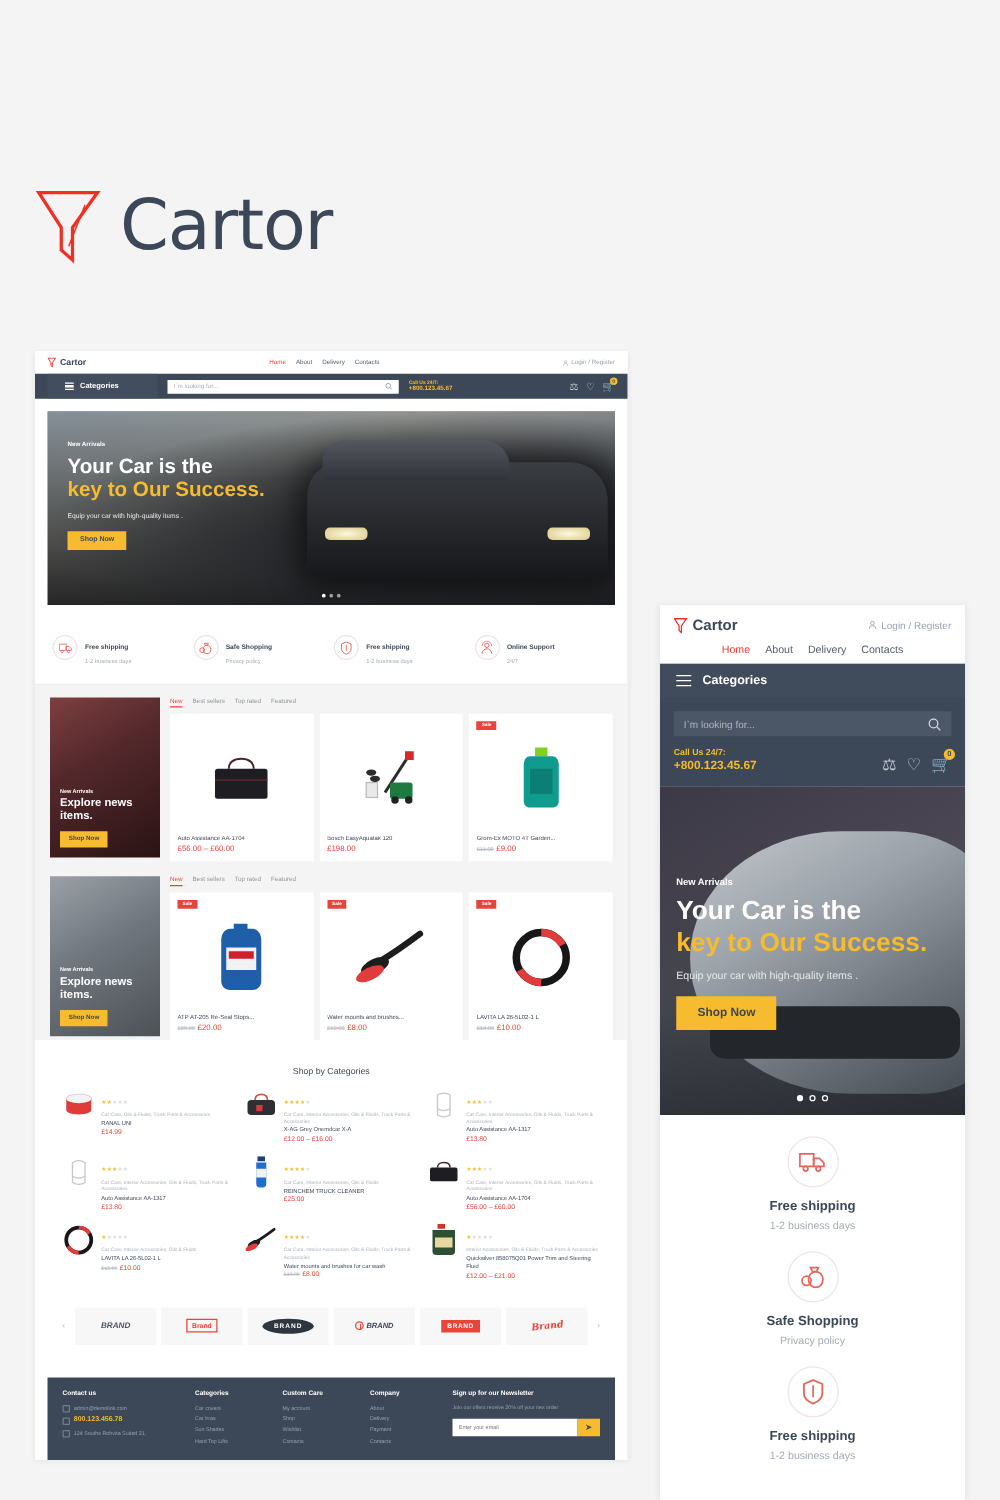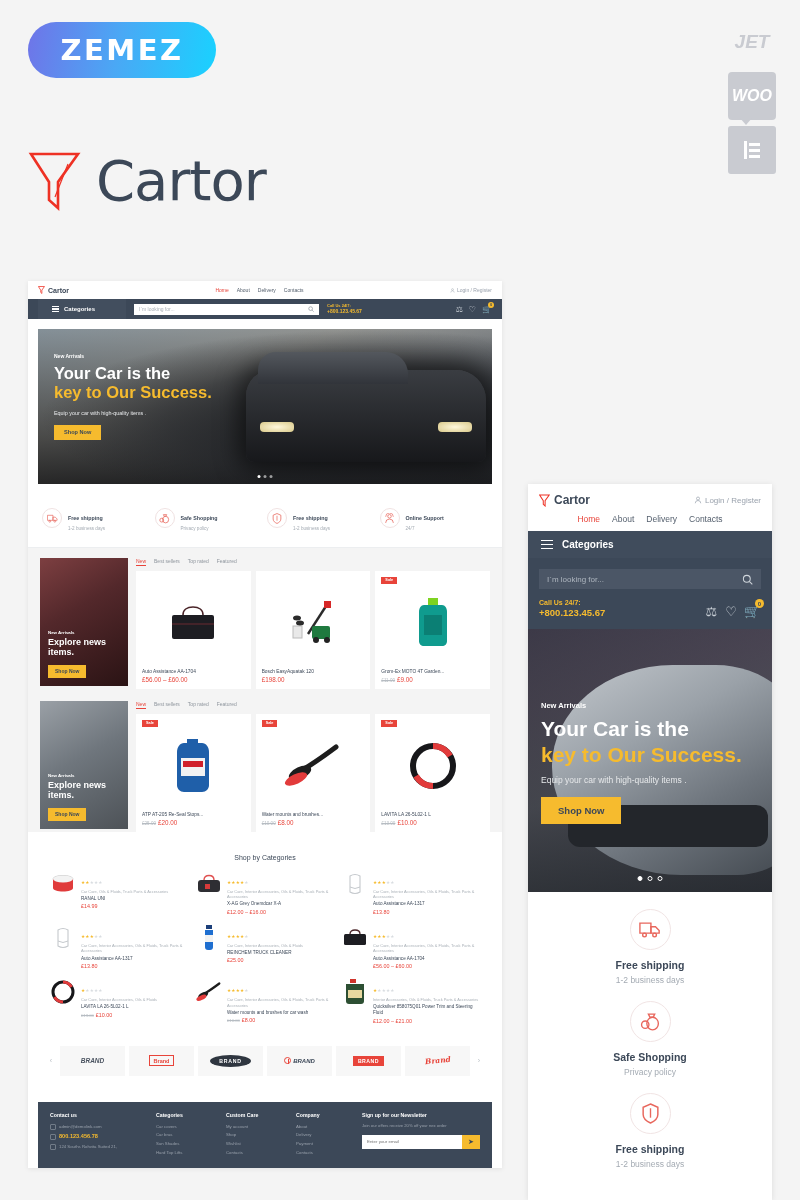--- a/index.html
+++ b/index.html
@@ -211,38 +211,21 @@
   .m-feat{text-align:center;margin-bottom:16px;}
   .m-fc{width:41px;height:41px;border-radius:50%;border:1px solid #f1e4e4;display:flex;align-items:center;justify-content:center;margin:0 auto 9px;color:#e8675d;}
   .m-ft{font-size:10.5px;color:#3c4858;font-weight:bold;}
   .m-fs{font-size:8.5px;color:#a4abb3;margin-top:4px;}
 </style>
 </head>
 <body>
 
 <div class="page">
 
-  <div class="zemez-logo">
-    <span>ZEMEZ</span>
-  </div>
-
-  <div class="badges">
-    <div class="badge-box badge-jet">JET</div>
-    <div class="badge-box badge-woo">WOO</div>
-    <div class="badge-box badge-elem">
-      <span class="elem-glyph">
-        <i></i>
-          <u>
-            <b></b>
-            <b></b>
-            <b></b>
-          </u>
-      </span>
-    </div>
-  </div>
+
 
   <div class="brand-title">
     <span class="funnel">
       <svg width="54" height="62" viewBox="0 0 54 62">
           <path d="M3 4 L50 4 L30 32 L30 58 L21 50 L21 32 Z" fill="none" stroke="#ee3124" stroke-width="2.6"></path>
           <path d="M40 14 L27 47" stroke="#ee3124" stroke-width="1.2" fill="none"></path>
         </svg>
     </span>
     <span class="brand-name">Cartor</span>
   </div>

